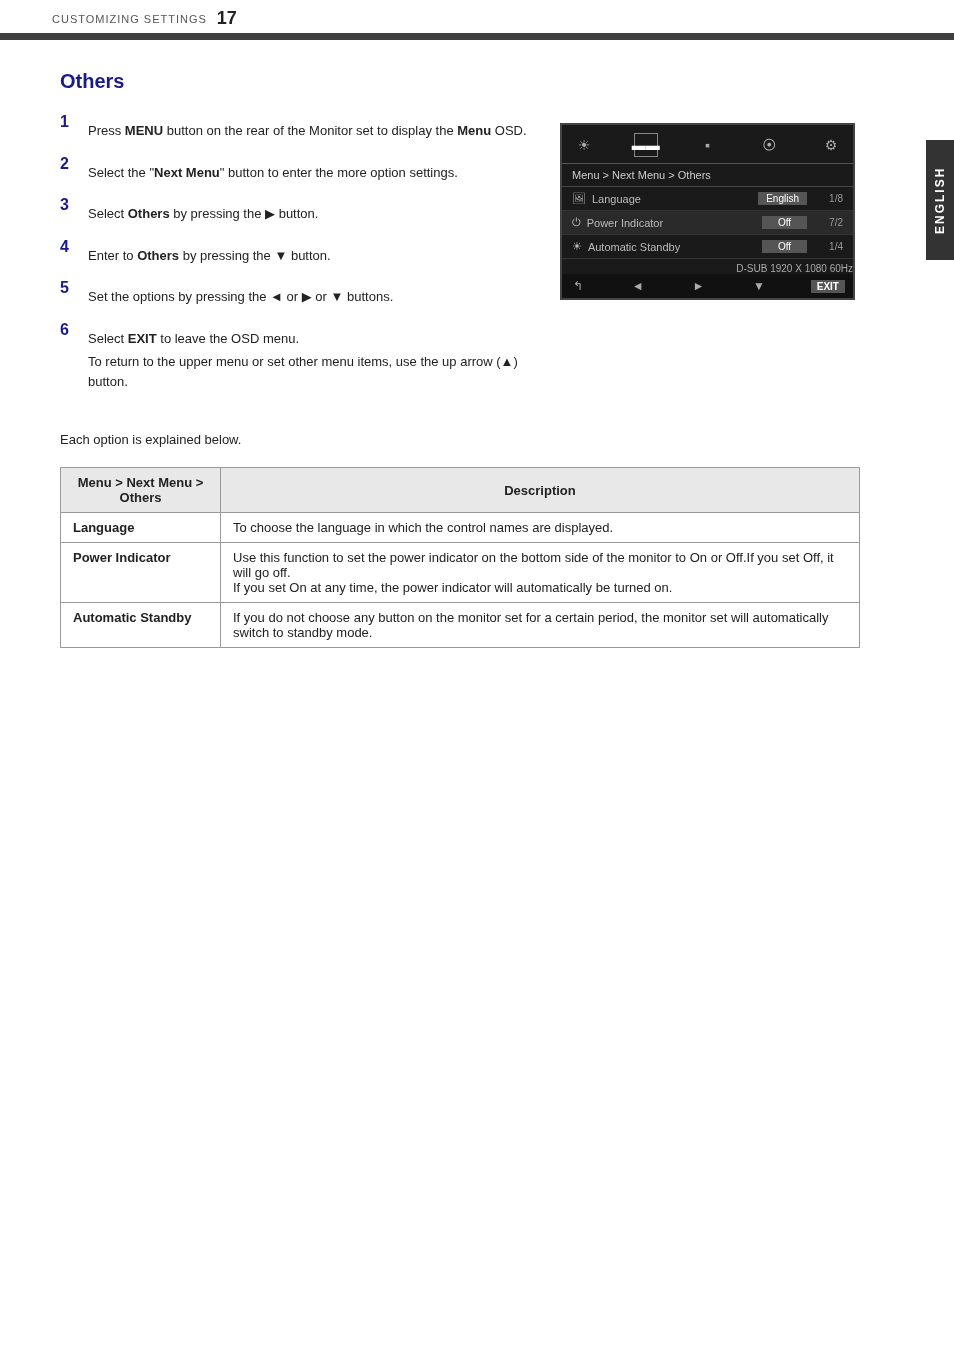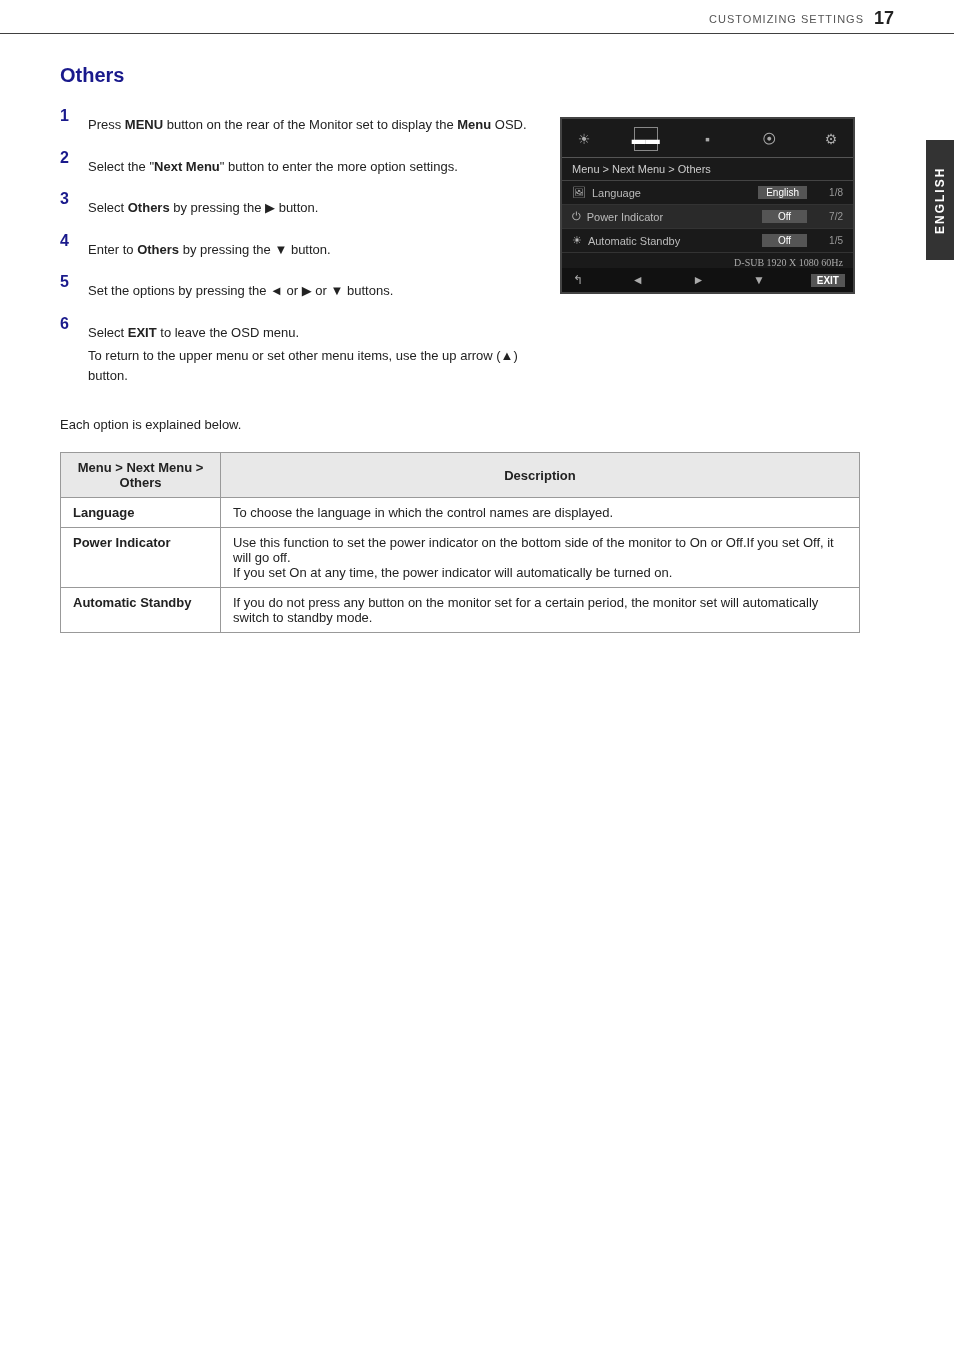--- a/index.html
+++ b/index.html
@@ -9,24 +9,24 @@
       background: #fff;
       color: #222;
       width: 954px;
       min-height: 1348px;
       position: relative;
     }
 
     
     .top-header {
       display: flex;
-      justify-content: flex-end;
-      align-items: center;
-      padding: 8px 60px 4px 40px;
-      border-bottom: 1px solid #404040;
+      justify-content: flex-start;
+      align-items: center;
+      padding: 8px 60px 4px 52px;
+      border-bottom: 7px solid #404040;
     }
     .top-header-text {
       font-size: 11px;
       color: #555;
       letter-spacing: 1px;
       text-transform: uppercase;
     }
     .top-header-page {
       font-size: 18px;
       font-weight: bold;
@@ -186,22 +186,21 @@
     .osd-counter {
       font-size: 10px;
       color: #999;
       min-width: 28px;
       text-align: right;
     }
     .osd-resolution {
       font-size: 10px;
       color: #aaa;
       text-align: right;
-      padding: 4px 10px 0 10px;
-      font-family: Liberation Serif, serif;
+      padding: 4px 0 0 10px;
     }
     .osd-nav-bar {
       display: flex;
       justify-content: space-between;
       align-items: center;
       padding: 4px 8px;
       background: #111;
     }
     .osd-nav-btn {
       font-size: 12px;
@@ -211,21 +210,21 @@
     .osd-exit {
       background: #555;
       color: #fff;
       padding: 1px 6px;
       font-size: 10px;
       font-weight: bold;
     }
 
     
     .each-option-note {
-      margin-top: 18px;
+      margin-top: 27px;
       font-size: 13px;
       color: #222;
     }
 
     
     .menu-table {
       width: 100%;
       border-collapse: collapse;
       margin-top: 20px;
       font-size: 13px;
@@ -351,21 +350,21 @@
             <span class="osd-counter">7/2</span>
           </div>
         </div>
         <div class="osd-menu-item">
           <div class="osd-menu-left">
             <span>☀</span>
             <span>Automatic Standby</span>
           </div>
           <div class="osd-menu-right">
             <span class="osd-value-bar">Off</span>
-            <span class="osd-counter">1/5</span>
+            <span class="osd-counter">1/4</span>
           </div>
         </div>
 
         <div class="osd-resolution">D-SUB 1920 X 1080 60Hz</div>
 
         <div class="osd-nav-bar">
           <span class="osd-nav-btn">↰</span>
           <span class="osd-nav-btn">◄</span>
           <span class="osd-nav-btn">►</span>
           <span class="osd-nav-btn">▼</span>
@@ -392,18 +391,18 @@
       </tr>
       <tr>
         <td>Power Indicator</td>
         <td>
           Use this function to set the power indicator on the bottom side of the monitor to On or Off.If you set Off, it will go off.<br>
           If you set On at any time, the power indicator will automatically be turned on.
         </td>
       </tr>
       <tr>
         <td>Automatic Standby</td>
-        <td>If you do not press any button on the monitor set for a certain period, the monitor set will automatically switch to standby mode.</td>
+        <td>If you do not choose any button on the monitor set for a certain period, the monitor set will automatically switch to standby mode.</td>
       </tr>
     </tbody>
   </table>
 
 </div>
 
 </body></html>

